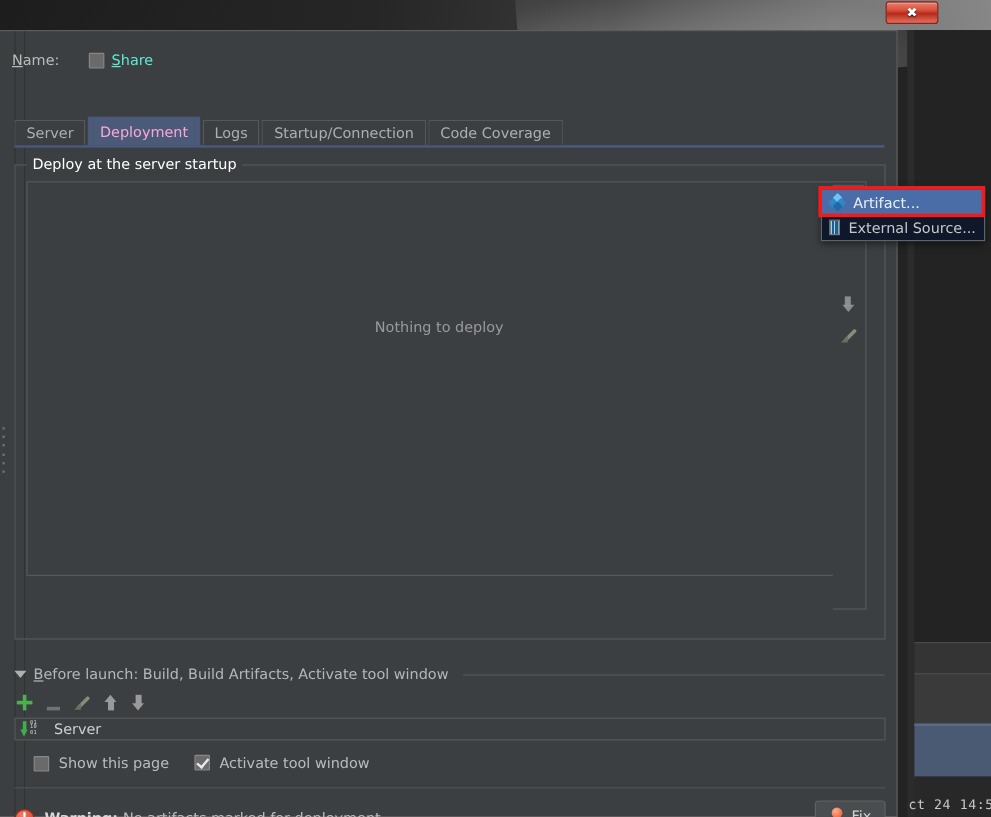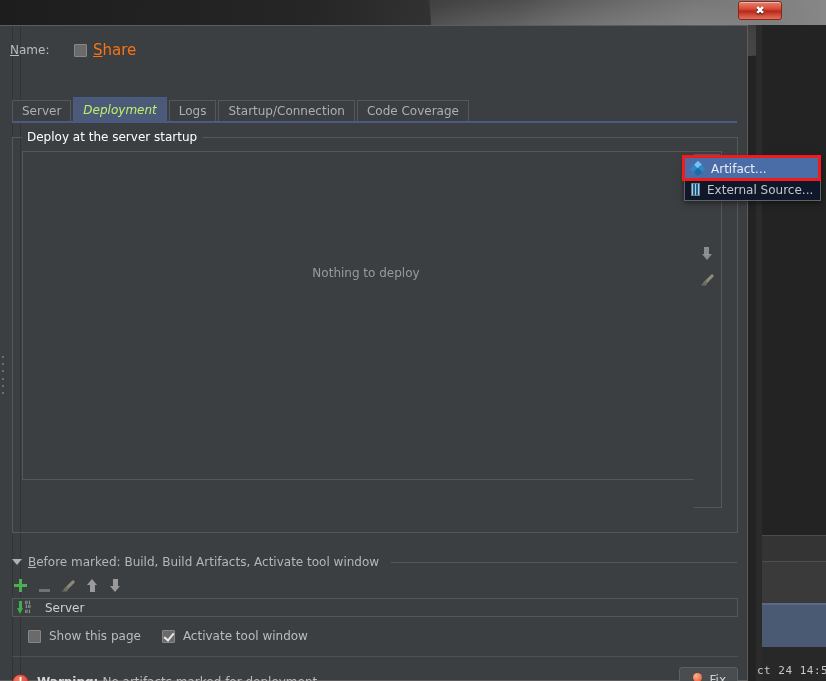--- a/index.html
+++ b/index.html
@@ -100,44 +100,43 @@
   .chk {
     width:13px; height:13px; box-sizing:border-box;
     background:#6a6a6a; border:1px solid #868686;
     border-radius:1px; position:relative; flex:none;
   }
   .chk.checked::after {
     content:""; position:absolute; left:3px; top:0px;
     width:4px; height:8px; border:solid #e8e8e8;
     border-width:0 2px 2px 0; transform:rotate(40deg);
   }
-  #share-label { font-size:15px; color:#f97316; }
+  #share-label { font-size:12px; color:#5eead4; }
   #share-label u { text-decoration:underline; }
 
   
   #tabs {
     position:absolute; left:12px; top:71px; right:10px; height:24px;
     display:flex; align-items:flex-end;
     border-bottom:2px solid #4a5a82;
     text-align:center;
   }
   .tab {
     height:21px; line-height:21px; padding:0 9px;
     font-size:12px; color:#a9b0b5;
     background:#3c3f41;
     border:1px solid #555859; border-bottom:none;
     margin-right:2px; box-sizing:border-box;
     border-radius:1px 1px 0 0;
     cursor:pointer; white-space:nowrap;
   }
   .tab.active {
-    background:#4b5a79; color:#bef264;
+    background:#4b5a79; color:#f9a8d4;
     height:24px; line-height:24px;
     border-color:#4a5a82;
-    font-style:italic;
   }
 
   
   #groupbox {
     position:absolute; left:12px; top:104px; width:726px; height:403px;
     box-sizing:border-box;
   }
   #gb-title {
     position:absolute; left:10px; top:0; font-size:12px; color:#ffffff;
     background:#3c3f41; padding:0 5px; z-index:2; white-space:nowrap;
@@ -398,21 +397,21 @@
         <span class="ico arrow-down dim"></span>
       </div>
       <div class="tbtn">
         <span class="ico pencil"></span>
       </div>
     </div>
   </div>
 
   <div id="bl-header">
     <div id="bl-arrow"></div>
-    <div id="bl-title"><u>B</u><span>efore marked: Build, Build Artifacts, Activate tool window</span></div>
+    <div id="bl-title"><u>B</u><span>efore launch: Build, Build Artifacts, Activate tool window</span></div>
     <div id="bl-rule"></div>
   </div>
 
   <div id="bl-toolbar">
     <div><span class="ico plus-green"></span></div>
     <div><span class="ico minus-gray"></span></div>
     <div><span class="ico pencil"></span></div>
     <div><span class="ico arrow-up"></span></div>
     <div><span class="ico arrow-down"></span></div>
   </div>
@@ -423,21 +422,21 @@
       <span class="build-bits">01<br>10<br>01</span>
     </span>
     <span id="bl-item-label">Server</span>
   </div>
 
   <div id="bl-checks">
     <div style="display:flex;align-items:center;gap:8px;">
       <span class="chk"></span>
       <span class="lbl">Show this page</span>
     </div>
-    <div style="display:flex;align-items:flex-end;gap:8px;">
+    <div style="display:flex;align-items:flex-start;gap:8px;">
       <span class="chk checked"></span>
       <span class="lbl">Activate tool window</span>
     </div>
   </div>
 
   <div id="bottom-rule"></div>
 
   <div id="warn-row">
     <div id="warn-icon">!</div>
     <div id="warn-strong">Warning:</div>

